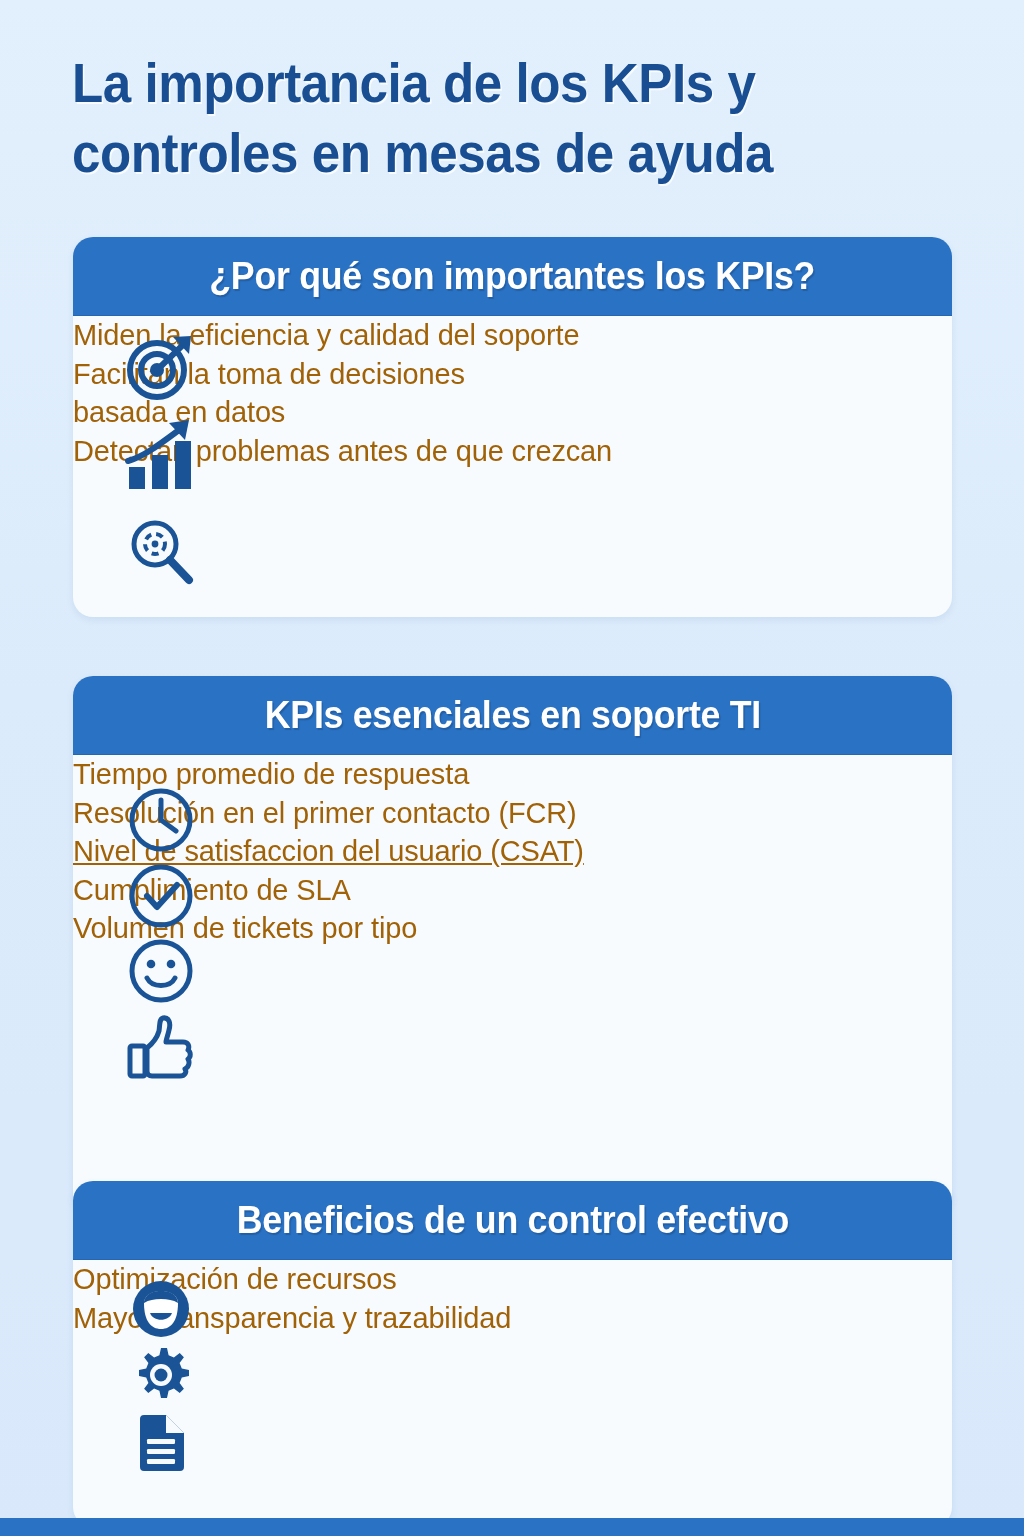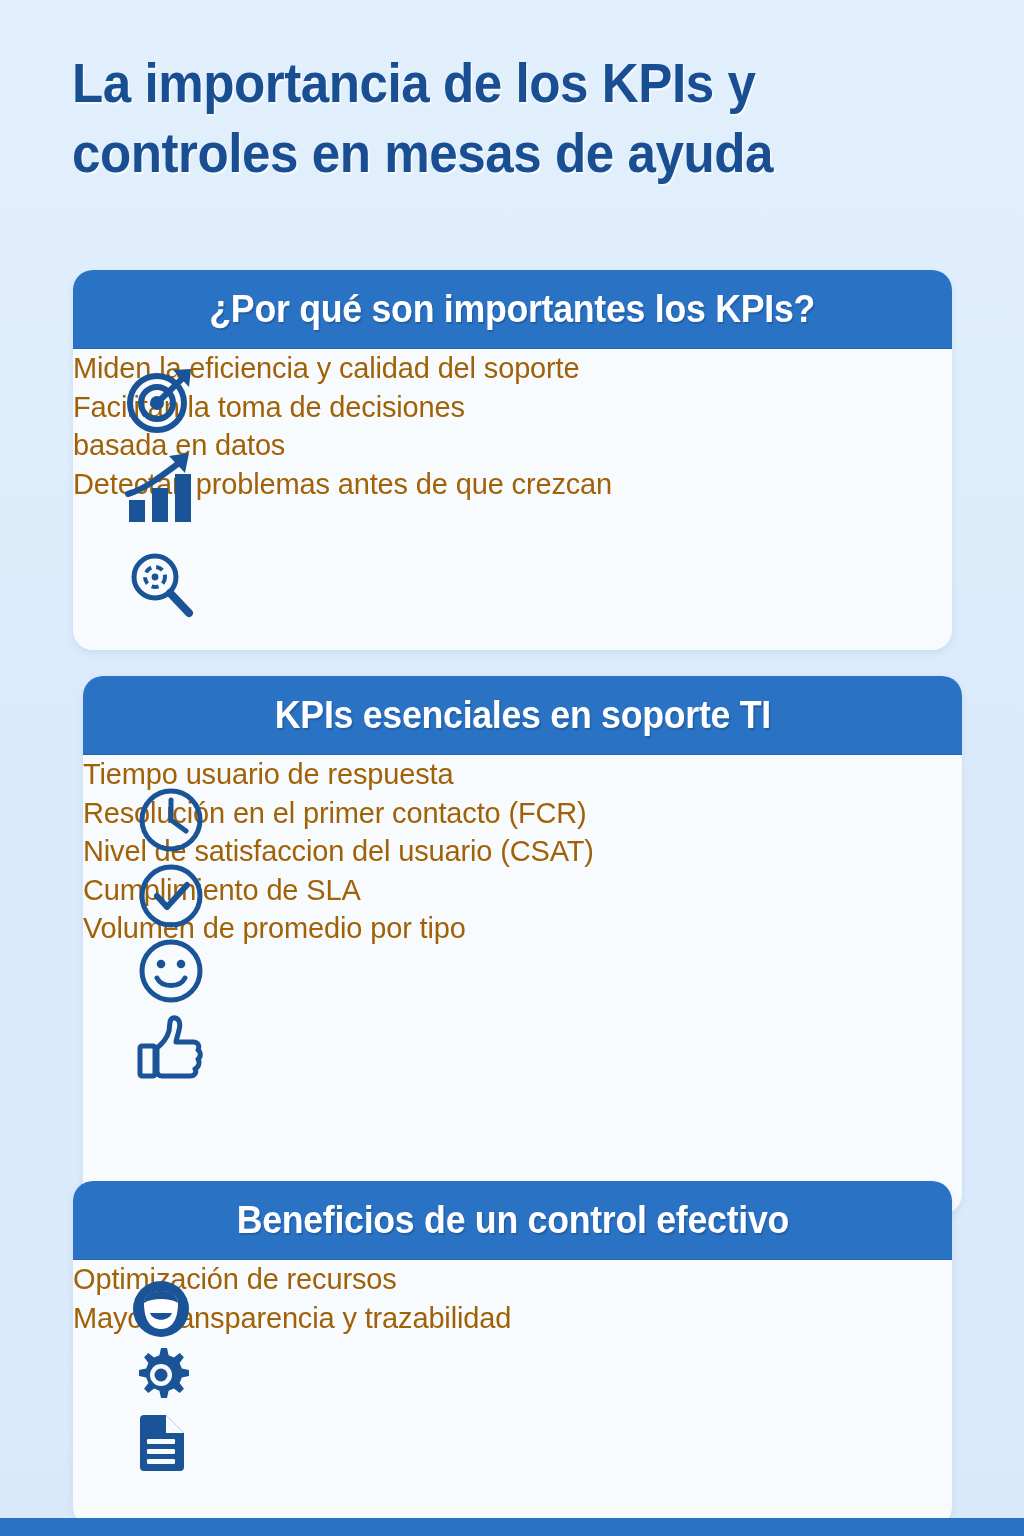--- a/index.html
+++ b/index.html
@@ -57,22 +57,22 @@
     letter-spacing: -0.3px;
     transform: scaleX(0.94);
     text-shadow: 1.5px 1.5px 1px rgba(20,60,110,0.35);
     white-space: nowrap;
   }
   .card-body {
     position: relative;
     height: calc(100% - 79px);
   }
 
-  #card-1 { top: 237px;  height: 380px; margin-top: 33px; }
-  #card-2 { top: 676px;  height: 538px; margin-left: 10px; }
+  #card-1 { top: 237px;  height: 380px; }
+  #card-2 { top: 676px;  height: 538px; }
   #card-3 { top: 1181px; height: 346px; }
   .row-text {
     color: #a16207;
     font-size: 29px;
     line-height: 1.33;
     font-weight: 400;
     letter-spacing: -0.15px;
     white-space: pre-line;
   }
   .icon-slot {
@@ -90,21 +90,21 @@
   #c1-icon-2 { left: 48px;  top: 196px; width: 80px; height: 80px; }
   #c1-text-2 { left: 158px; top: 213px; }
 
   
   #c2-icon-0 { left: 48px;  top: 25px;  width: 80px; height: 80px; }
   #c2-icon-1 { left: 48px;  top: 101px; width: 80px; height: 80px; }
   #c2-icon-2 { left: 48px;  top: 176px; width: 80px; height: 80px; }
   #c2-icon-3 { left: 48px;  top: 252px; width: 80px; height: 80px; }
   #c2-text-0 { left: 158px; top: 37px;  }
   #c2-text-1 { left: 158px; top: 111px; }
-  #c2-text-2 { left: 158px; top: 185px; }
+  #c2-text-2 { left: 158px; top: 185px; text-decoration: underline; }
   #c2-text-3 { left: 158px; top: 258px; }
   #c2-text-4 { left: 158px; top: 330px; }
 
   
   #c3-icon-0 { left: 48px;  top: 16px;  width: 80px; height: 66px; }
   #c3-icon-1 { left: 48px;  top: 82px;  width: 80px; height: 66px; }
   #c3-icon-2 { left: 48px;  top: 148px; width: 80px; height: 66px; }
   #c3-text-0 { left: 158px; top: 28px;  }
   #c3-text-1 { left: 158px; top: 94px;  }
   #c3-text-2 { left: 158px; top: 160px; }
@@ -206,25 +206,25 @@
                    C43 5 45 11 43 18 C42 23 40 28 40 30
                    L57 30 C62 30 64 34 62 38
                    C65 40 65 45 62 47
                    C64 50 63 55 59 57
                    C61 60 59 64 54 64
                    L26 64 C23 64 21 62 21 59 Z"></path>
         </g>
       </svg>
     </div>
 
-    <div class="row-text" id="c2-text-0">Tiempo usuario de respuesta</div>
+    <div class="row-text" id="c2-text-0">Tiempo promedio de respuesta</div>
     <div class="row-text" id="c2-text-1">Resolución en el primer contacto (FCR)</div>
     <div class="row-text" id="c2-text-2">Nivel de satisfaccion del usuario (CSAT)</div>
     <div class="row-text" id="c2-text-3">Cumplimiento de SLA</div>
-    <div class="row-text" id="c2-text-4">Volumen de promedio por tipo</div>
+    <div class="row-text" id="c2-text-4">Volumen de tickets por tipo</div>
   </div>
 </div>
 
 <div class="card" id="card-3">
   <div class="card-header">
     <span class="card-header-text">Beneficios de un control efectivo</span>
   </div>
   <div class="card-body">
 
     <div class="icon-slot" id="c3-icon-0">

